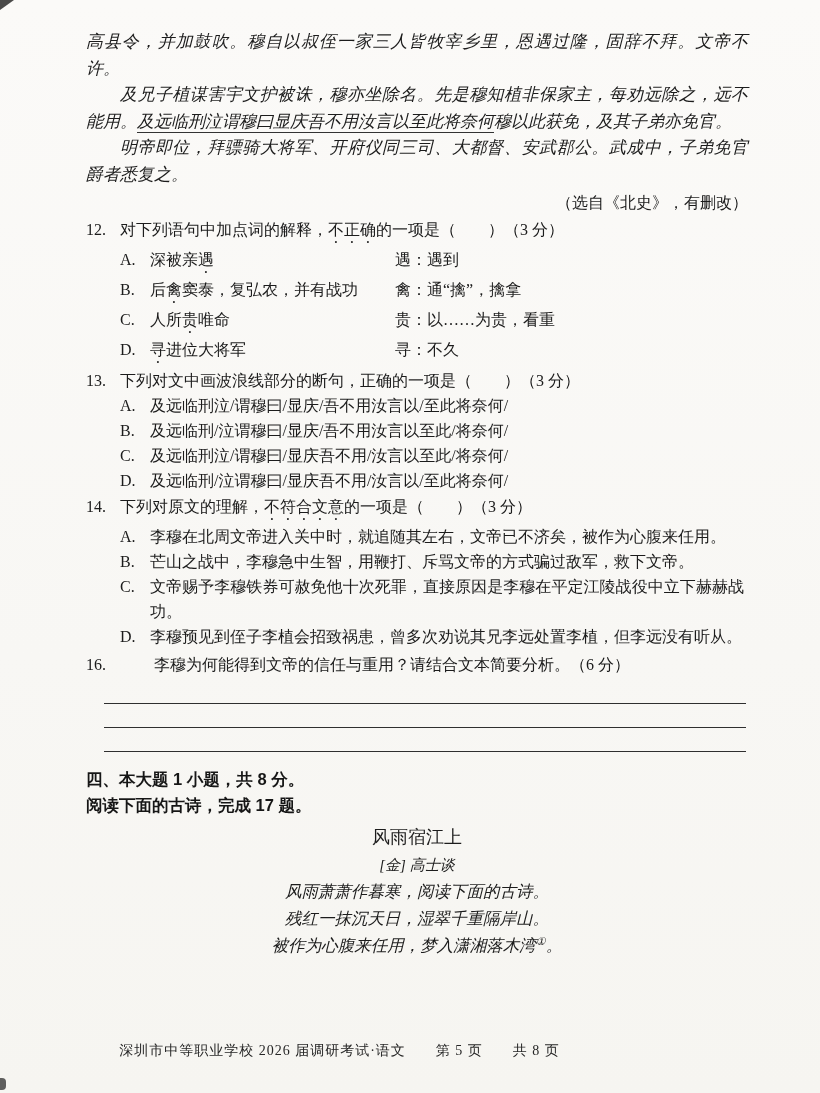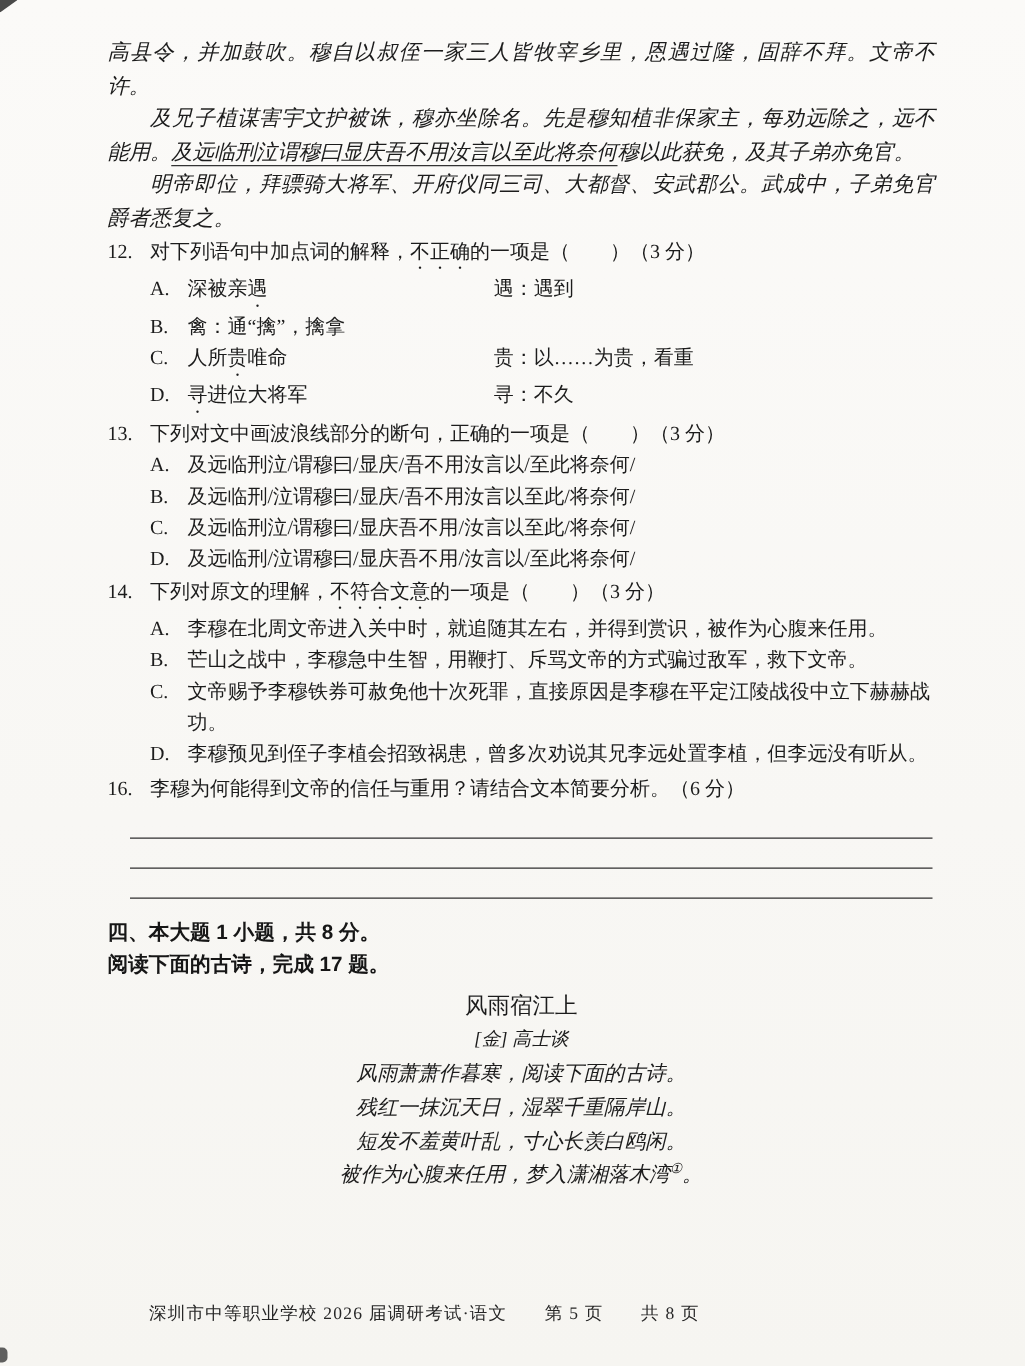--- a/index.html
+++ b/index.html
@@ -75,33 +75,35 @@
 </head>
 <body>
 
 <div class="page">
 
   <div class="passage kai">
     <p>高县令，并加鼓吹。穆自以叔侄一家三人皆牧宰乡里，恩遇过隆，固辞不拜。文帝不许。</p>
     <p class="indent"><span>及兄子植谋害宇文护被诛，穆亦坐除名。先是穆知植非保家主，每劝远除之，远不能用。</span><span class="u-wave">及远临刑泣谓穆曰显庆吾不用汝言以至此将奈何</span><span>穆以此获免，及其子弟亦免官。</span></p>
     <p class="indent">明帝即位，拜骠骑大将军、开府仪同三司、大都督、安武郡公。武成中，子弟免官爵者悉复之。</p>
   </div>
+  <div class="source-line">（选自《北史》，有删改）</div>
 
   <div class="q">
     <div class="q-row">
       <span class="q-num">12.</span>
       <span class="q-stem"><span>对下列语句中加点词的解释，</span><span class="dots">不正确</span><span>的一项是（　　）（3 分）</span></span>
     </div>
     <div class="opt-row">
       <span class="opt-label">A.</span>
       <span class="opt-left"><span>深被亲</span><span class="dots">遇</span><span></span></span>
       <span class="opt-gloss">遇：遇到</span>
     </div>
     <div class="opt-row">
       <span class="opt-label">B.</span>
+      <span class="opt-left"><span>后</span><span class="dots">禽</span><span>窦泰，复弘农，并有战功</span></span>
       <span class="opt-gloss">禽：通“擒”，擒拿</span>
     </div>
     <div class="opt-row">
       <span class="opt-label">C.</span>
       <span class="opt-left"><span>人所</span><span class="dots">贵</span><span>唯命</span></span>
       <span class="opt-gloss">贵：以……为贵，看重</span>
     </div>
     <div class="opt-row">
       <span class="opt-label">D.</span>
       <span class="opt-left"><span></span><span class="dots">寻</span><span>进位大将军</span></span>
@@ -132,56 +134,55 @@
     </div>
   </div>
 
   <div class="q">
     <div class="q-row">
       <span class="q-num">14.</span>
       <span class="q-stem"><span>下列对原文的理解，</span><span class="dots">不符合文意</span><span>的一项是（　　）（3 分）</span></span>
     </div>
     <div class="opt-row">
       <span class="opt-label">A.</span>
-        <span class="opt-text">李穆在北周文帝进入关中时，就追随其左右，并得到赏识，被作为心腹来任用。</span>
+        <span class="opt-text">李穆在北周文帝进入关中时，就追随其左右，文帝已不济矣，被作为心腹来任用。</span>
     </div>
     <div class="opt-row">
       <span class="opt-label">B.</span>
         <span class="opt-text">芒山之战中，李穆急中生智，用鞭打、斥骂文帝的方式骗过敌军，救下文帝。</span>
     </div>
     <div class="opt-row">
       <span class="opt-label">C.</span>
         <span class="opt-text">文帝赐予李穆铁券可赦免他十次死罪，直接原因是李穆在平定江陵战役中立下赫赫战功。</span>
     </div>
     <div class="opt-row">
       <span class="opt-label">D.</span>
         <span class="opt-text">李穆预见到侄子李植会招致祸患，曾多次劝说其兄李远处置李植，但李远没有听从。</span>
     </div>
   </div>
 
 
   <div class="q">
-    <div class="q-row" style="margin-top:3px;">
+    <div class="q-row" style="margin-top:3px;gap:34px;">
       <span class="q-num">16.</span>
       <span class="q-stem">李穆为何能得到文帝的信任与重用？请结合文本简要分析。（6 分）</span>
     </div>
     <div class="answer-line"></div>
     <div class="answer-line"></div>
     <div class="answer-line"></div>
   </div>
 
   <div class="sec-heading">四、本大题 1 小题，共 8 分。</div>
   <div class="sec-instruction">阅读下面的古诗，完成 17 题。</div>
 
   <div class="poem">
     <div class="poem-title">风雨宿江上</div>
     <div class="poem-author kai">[金] 高士谈</div>
     <div class="poem-line kai">风雨萧萧作暮寒，阅读下面的古诗。</div>
     <div class="poem-line kai">残红一抹沉天日，湿翠千重隔岸山。</div>
-    <div class="poem-line kai">短发不羞黄叶乱，寸心长羡白鸥闲。</div>
     <div class="poem-line kai"><span>被作为心腹来任用，梦入潇湘落木湾</span><sup>①</sup><span>。</span></div>
 
   </div>
 
   <div class="footer">深圳市中等职业学校 2026 届调研考试·语文　　第 5 页　　共 8 页</div>
 
   <div class="corner-mark-tl"></div>
   <div class="edge-mark-bl"></div>
 </div>
 

